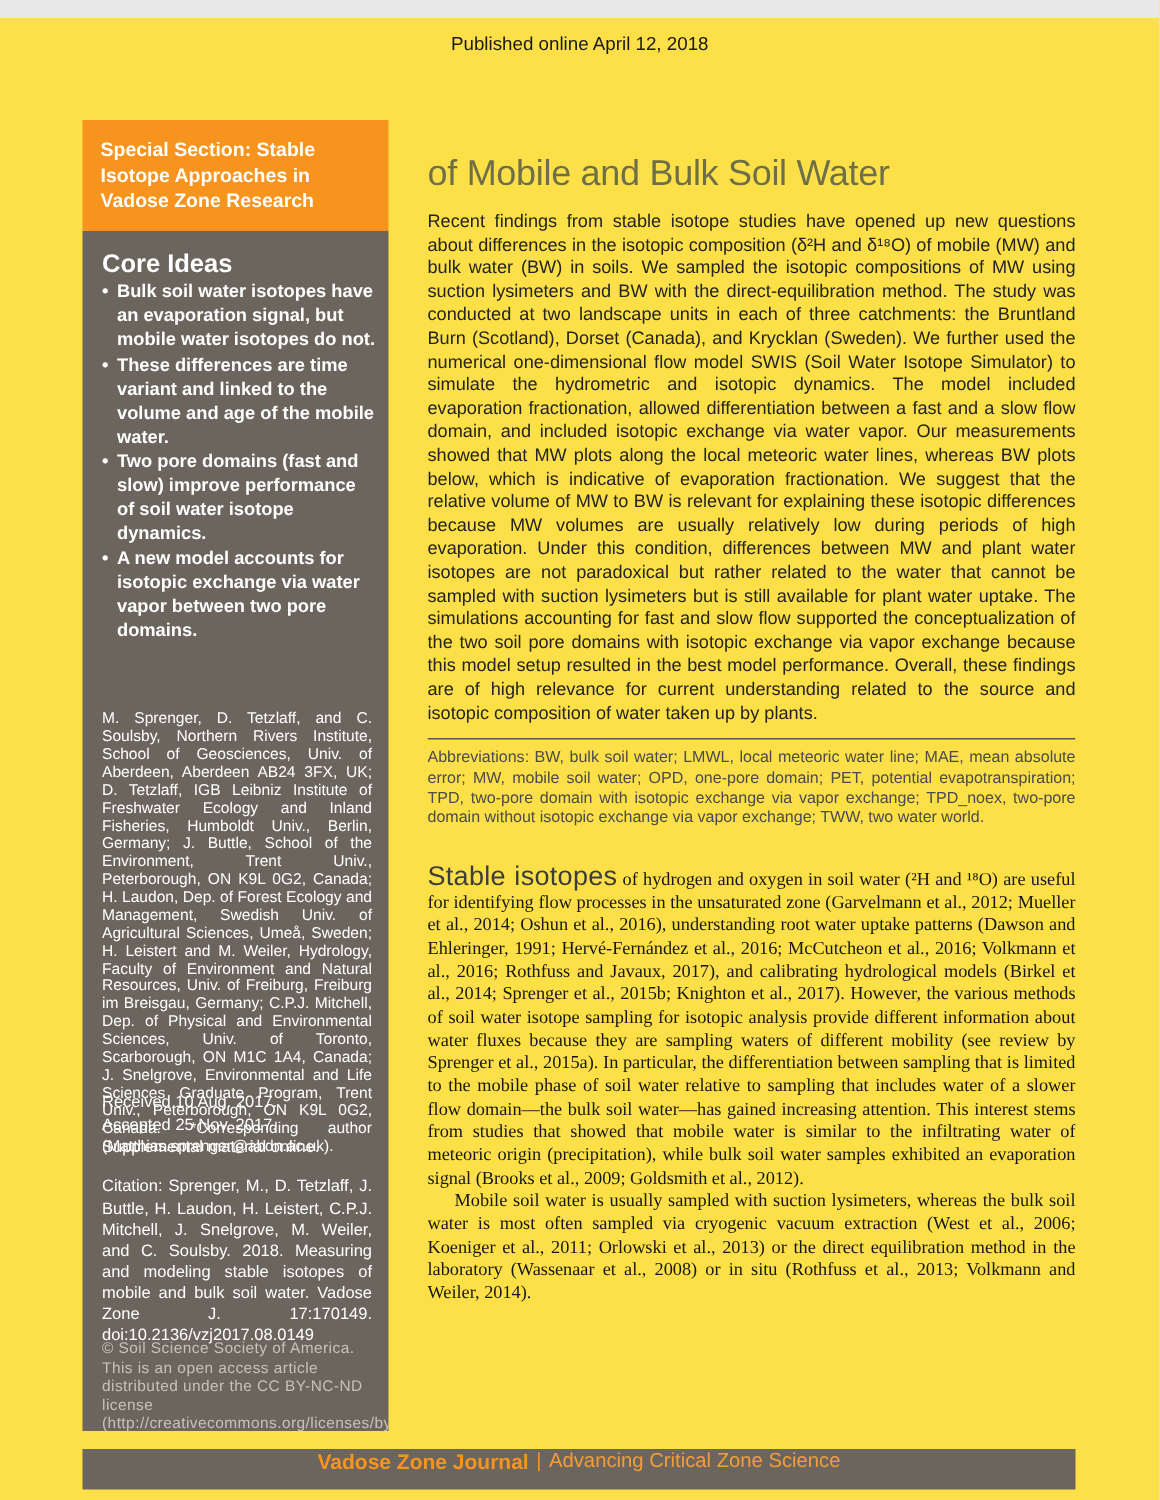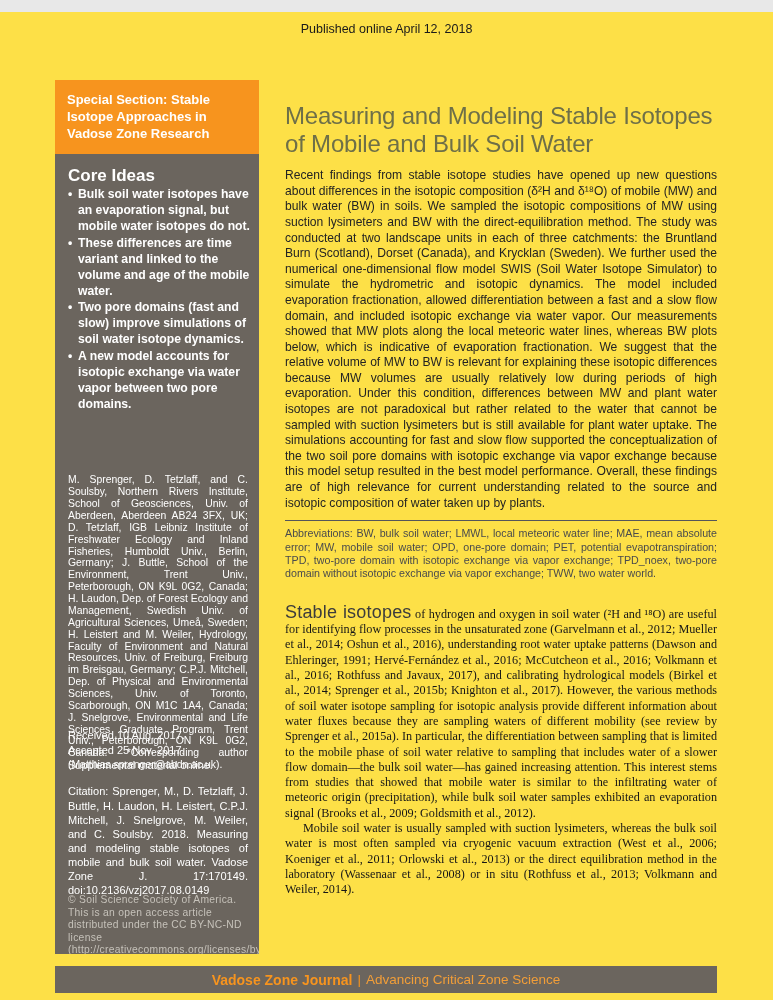--- a/index.html
+++ b/index.html
@@ -72,21 +72,21 @@
   }
   .body-text p { margin:0; }
   .body-text p.indent { text-indent:18px; }
   .lead-phrase {
     font-family:"Liberation Sans", sans-serif; font-size:18px;
     color:#3C3C3C; letter-spacing:0.2px;
   }
   
   .footer-bar {
     position:absolute; left:55px; top:954px; width:662px; height:27px;
-    background:#6B655E; display:flex; align-items:center; justify-content:center;
+    background:#6B655E; display:flex; justify-content:center;
     white-space:pre;
   }
   .footer-journal { color:#F7941E; font-weight:bold; font-size:14px; }
   .footer-sep { color:#F7941E; font-size:13.5px; margin:0 5px; }
   .footer-tagline { color:#F29E38; font-size:13.5px; }
 </style>
 </head>
 <body>
 
 <div class="page">
@@ -94,41 +94,40 @@
   <div class="pub-note">Published online April 12, 2018</div>
 
   <div class="sidebar">
     <div class="special-banner">Special Section:  Stable Isotope Approaches in Vadose Zone Research</div>
 
     <div class="gray-panel">
       <div class="core-heading">Core Ideas</div>
       <ul class="core-list">
         <li>Bulk soil water isotopes have an evaporation signal, but mobile water isotopes do not.</li>
         <li>These differences are time variant and linked to the volume and age of the mobile water.</li>
-        <li>Two pore domains (fast and slow) improve simulations of soil water isotope dynamics.</li>
+        <li>Two pore domains (fast and slow) improve performance of soil water isotope dynamics.</li>
         <li>A new model accounts for isotopic exchange via water vapor between two pore domains.</li>
       </ul>
 
       <div class="affiliations">M. Sprenger, D. Tetzlaff, and C. Soulsby, Northern Rivers Institute, School of Geosciences, Univ. of Aberdeen, Aberdeen AB24 3FX, UK; D. Tetzlaff, IGB Leibniz Institute of Freshwater Ecology and Inland Fisheries, Humboldt Univ., Berlin, Germany; J. Buttle, School of the Environment, Trent Univ., Peterborough, ON K9L 0G2, Canada; H. Laudon, Dep. of Forest Ecology and Management, Swedish Univ. of Agricultural Sciences, Umeå, Sweden; H. Leistert and M. Weiler, Hydrology, Faculty of Environment and Natural Resources, Univ. of Freiburg, Freiburg im Breisgau, Germany; C.P.J. Mitchell, Dep. of Physical and Environmental Sciences, Univ. of Toronto, Scarborough, ON M1C 1A4, Canada; J. Snelgrove, Environmental and Life Sciences Graduate Program, Trent Univ., Peterborough, ON K9L 0G2, Canada. *Corresponding author (Matthias.sprenger@abdn.ac.uk).</div>
 
       <div class="received-block">
         <div>Received 10 Aug. 2017.</div>
         <div>Accepted 25 Nov. 2017.</div>
         <div>Supplemental material online.</div>
       </div>
 
       <div class="citation">Citation: Sprenger, M., D. Tetzlaff, J. Buttle, H. Laudon, H. Leistert, C.P.J. Mitchell, J. Snelgrove, M. Weiler, and C. Soulsby. 2018. Measuring and modeling stable isotopes of mobile and bulk soil water. Vadose Zone J. 17:170149. doi:10.2136/vzj2017.08.0149</div>
 
       <div class="copyright">© Soil Science Society of America. This is an open access article distributed under the CC BY-NC-ND license (http://creativecommons.org/licenses/by-nc-nd/4.0/).</div>
     </div>
   </div>
 
   <div class="main">
     <div class="article-title">
-      <div>Measuring and Modeling Stable Isotopes</div>
       <div>of Mobile and Bulk Soil Water</div>
     </div>
 
 
     <div class="abstract">Recent findings from stable isotope studies have opened up new questions about differences in the isotopic composition (δ²H and δ¹⁸O) of mobile (MW) and bulk water (BW) in soils. We sampled the isotopic compositions of MW using suction lysimeters and BW with the direct-equilibration method. The study was conducted at two landscape units in each of three catchments: the Bruntland Burn (Scotland), Dorset (Canada), and Krycklan (Sweden). We further used the numerical one-dimensional flow model SWIS (Soil Water Isotope Simulator) to simulate the hydrometric and isotopic dynamics. The model included evaporation fractionation, allowed differentiation between a fast and a slow flow domain, and included isotopic exchange via water vapor. Our measurements showed that MW plots along the local meteoric water lines, whereas BW plots below, which is indicative of evaporation fractionation. We suggest that the relative volume of MW to BW is relevant for explaining these isotopic differences because MW volumes are usually relatively low during periods of high evaporation. Under this condition, differences between MW and plant water isotopes are not paradoxical but rather related to the water that cannot be sampled with suction lysimeters but is still available for plant water uptake. The simulations accounting for fast and slow flow supported the conceptualization of the two soil pore domains with isotopic exchange via vapor exchange because this model setup resulted in the best model performance. Overall, these findings are of high relevance for current understanding related to the source and isotopic composition of water taken up by plants.</div>
 
     <div class="abbrev-rule"></div>
 
     <div class="abbreviations">Abbreviations: BW, bulk soil water; LMWL, local meteoric water line; MAE, mean absolute error; MW, mobile soil water; OPD, one-pore domain; PET, potential evapotranspiration; TPD, two-pore domain with isotopic exchange via vapor exchange; TPD_noex, two-pore domain without isotopic exchange via vapor exchange; TWW, two water world.</div>
 

